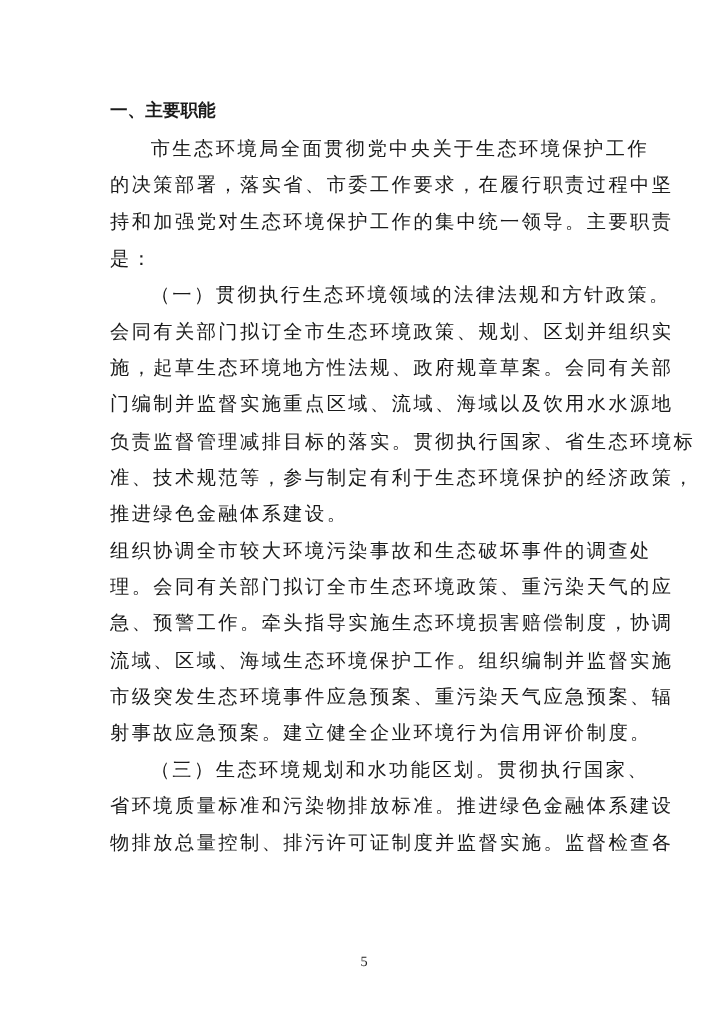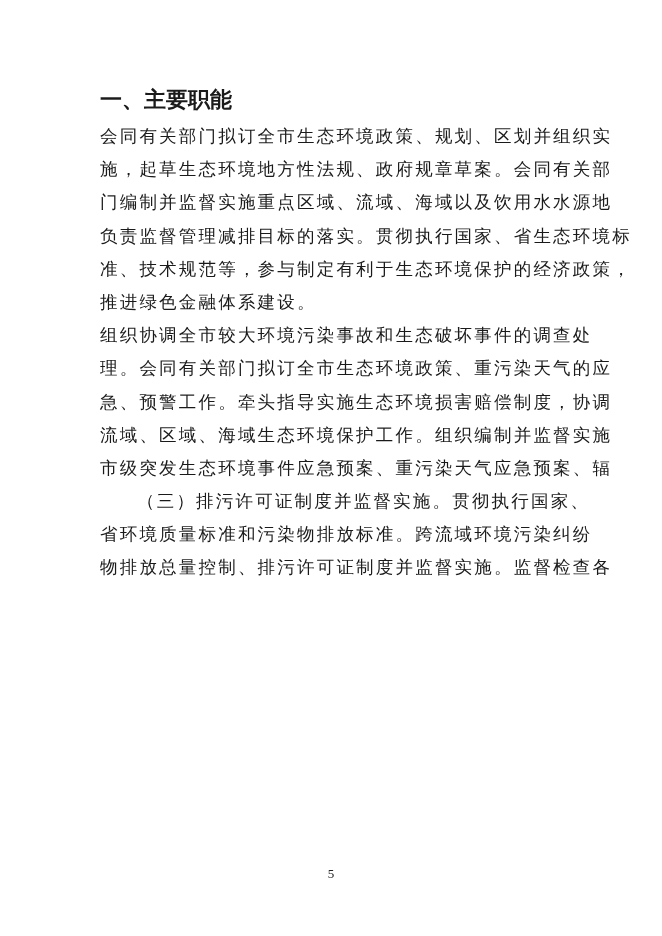--- a/index.html
+++ b/index.html
@@ -16,21 +16,21 @@
       color: #1a1a1a;
     }
     .page {
       position: absolute;
       left: 100px;
       top: 86px;
       width: 462px;
     }
     .heading {
       font-family: "DejaVu Sans", "Liberation Sans", sans-serif;
-      font-size: 22px;
+      font-size: 16px;
       font-weight: bold;
       line-height: 28px;
       height: 28px;
       margin: 0 0 6px 0;
       letter-spacing: 0px;
     }
     .para {
       margin: 0;
       font-size: 17.5px;
       line-height: 33.2px;
@@ -61,38 +61,46 @@
       font-size: 13px;
       color: #222;
     }
   </style>
 </head>
 <body>
 
 <div class="page">
   <div class="heading">一、主要职能</div>
 
+  <p class="para">
+    <span class="line indent">市生态环境局全面贯彻党中央关于生态环境保护工作</span>
+    <span class="line">的决策部署，落实省、市委工作要求，在履行职责过程中坚</span>
+    <span class="line">持和加强党对生态环境保护工作的集中统一领导。主要职责</span>
+    <span class="line last">是：</span>
+  </p>
 
   <p class="para">
+    <span class="line indent">（一）贯彻执行生态环境领域的法律法规和方针政策。</span>
     <span class="line">会同有关部门拟订全市生态环境政策、规划、区划并组织实</span>
     <span class="line">施，起草生态环境地方性法规、政府规章草案。会同有关部</span>
     <span class="line">门编制并监督实施重点区域、流域、海域以及饮用水水源地</span>
     <span class="line">负责监督管理减排目标的落实。贯彻执行国家、省生态环境标</span>
     <span class="line">准、技术规范等，参与制定有利于生态环境保护的经济政策，</span>
     <span class="line last">推进绿色金融体系建设。</span>
   </p>
 
   <p class="para">
     <span class="line">组织协调全市较大环境污染事故和生态破坏事件的调查处</span>
     <span class="line">理。会同有关部门拟订全市生态环境政策、重污染天气的应</span>
     <span class="line">急、预警工作。牵头指导实施生态环境损害赔偿制度，协调</span>
     <span class="line">流域、区域、海域生态环境保护工作。组织编制并监督实施</span>
     <span class="line">市级突发生态环境事件应急预案、重污染天气应急预案、辐</span>
+    <span class="line last">射事故应急预案。建立健全企业环境行为信用评价制度。</span>
   </p>
 
   <p class="para">
-    <span class="line indent">（三）排污许可证制度并监督实施。贯彻执行国家、</span>
-    <span class="line">省环境质量标准和污染物排放标准。跨流域环境污染纠纷</span>
+    <span class="line indent">（三）生态环境规划和水功能区划。贯彻执行国家、</span>
+    <span class="line">省环境质量标准和污染物排放标准。推进绿色金融体系建设</span>
     <span class="line">物排放总量控制、排污许可证制度并监督实施。监督检查各</span>
   </p>
 </div>
 
 <div class="page-number">5</div>
 
 </body></html>

